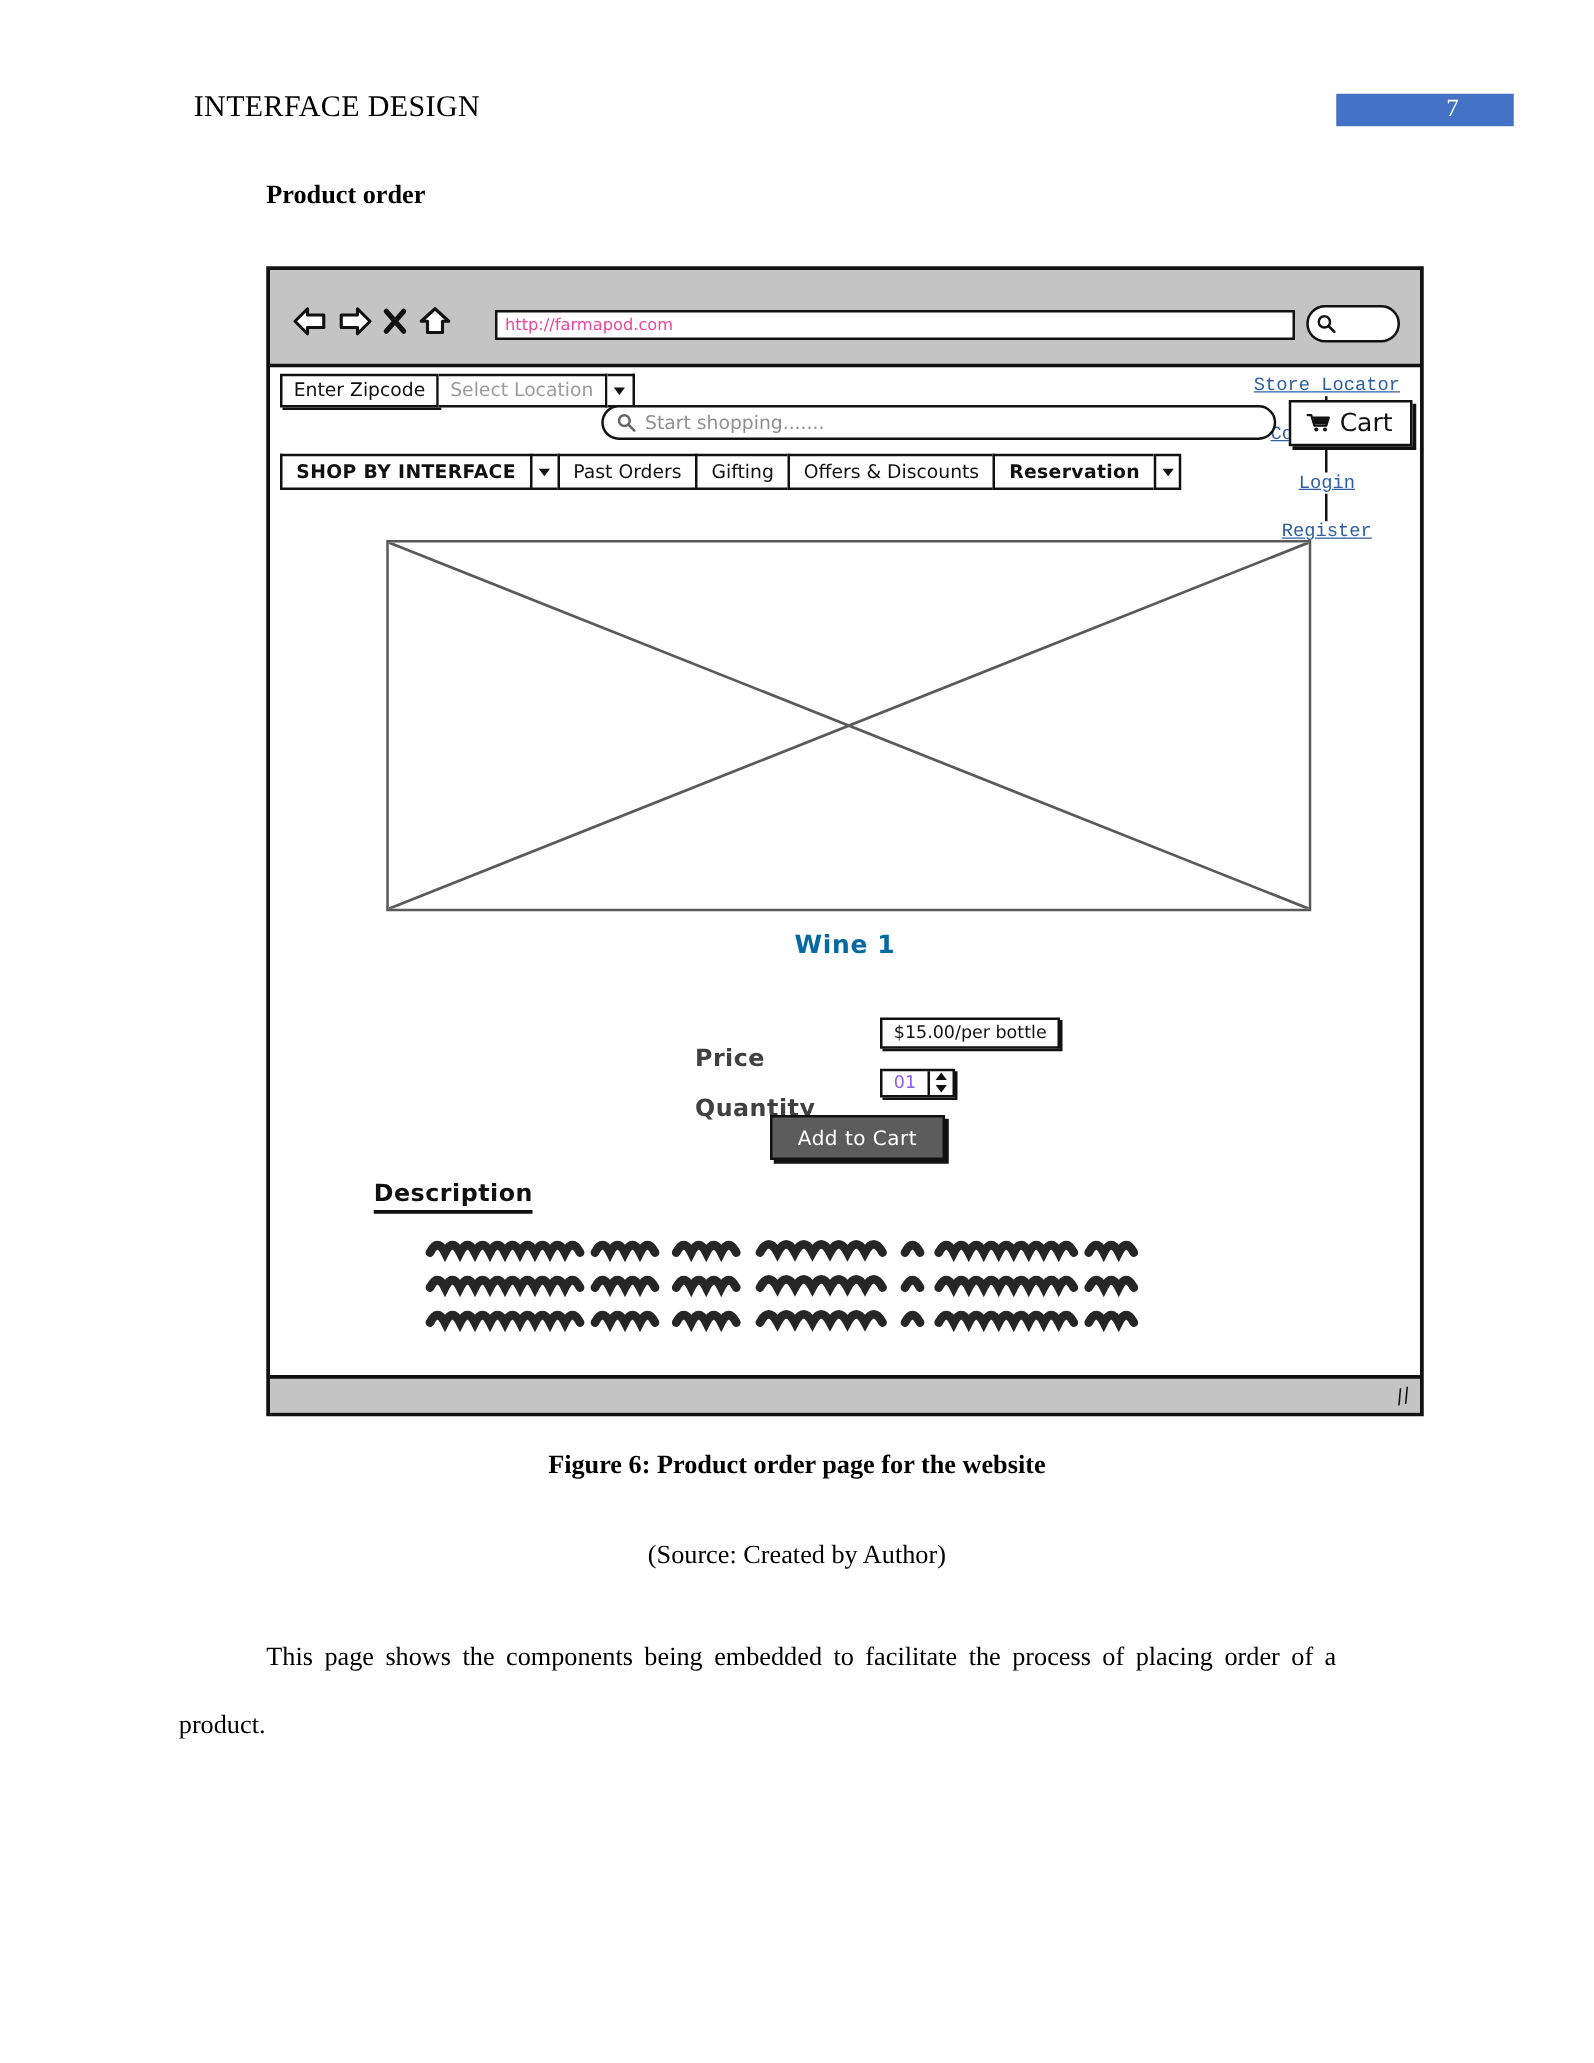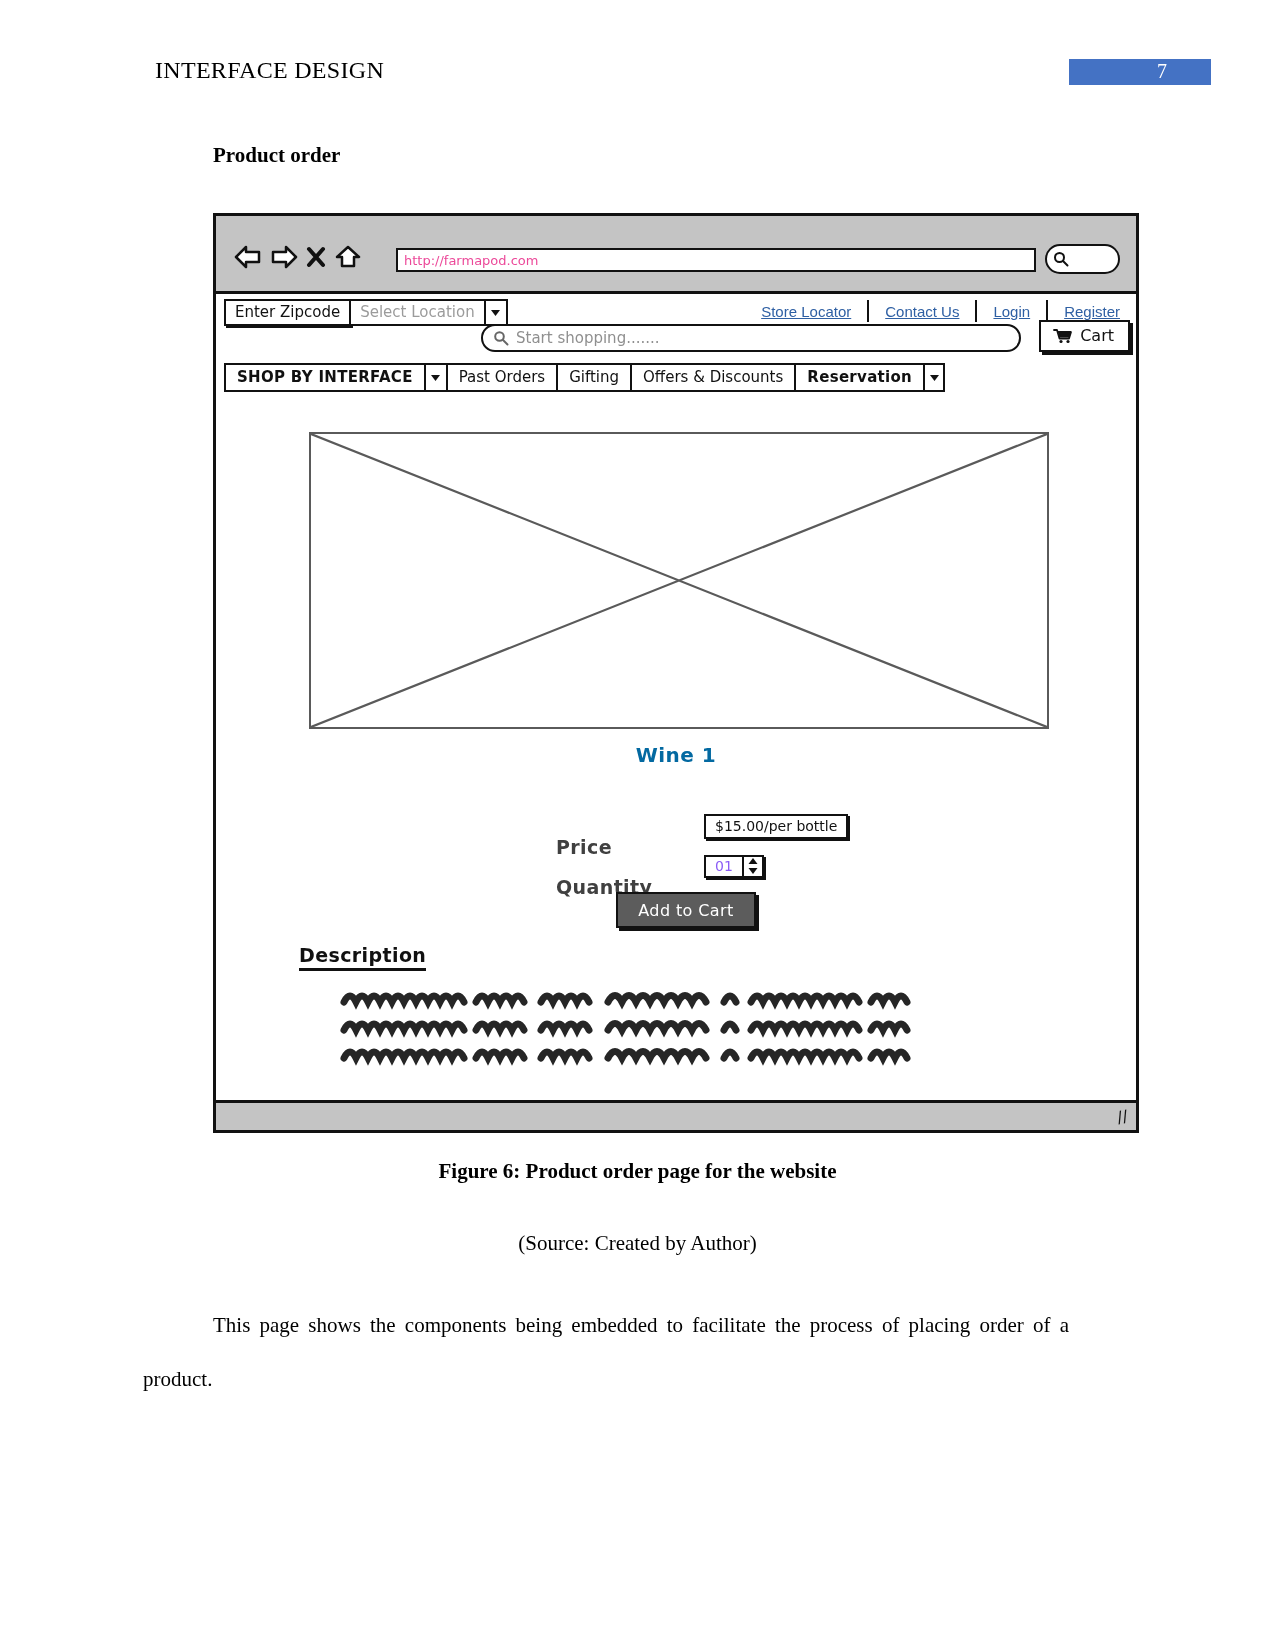--- a/index.html
+++ b/index.html
@@ -7,21 +7,21 @@
   body {
     width:1275px; height:1650px;
     background:#ffffff;
     font-family:"Liberation Serif", serif;
     position:relative;
     overflow:hidden;
   }
 
   
   .doc-header {
-    position:absolute; left:0; top:0; width:1275px; height:100px;
+    position:absolute; left:0; top:16px; width:1275px; height:100px;
   }
   .doc-header-title {
     position:absolute; left:155px; top:57px;
     font-size:24px; color:#000; letter-spacing:.3px;
     font-family:"Liberation Serif", serif;
   }
   .page-num-box {
     position:absolute; left:1069px; top:59px; width:142px; height:26px;
     background:#4472C4;
   }
@@ -106,22 +106,23 @@
     font-family:"DejaVu Sans", sans-serif;
     white-space:nowrap;
   }
   .loc-caret {
     border:2px solid #111; border-left:none; background:#ffffff;
     width:22px; display:flex; align-items:center; justify-content:center;
   }
   .util-links {
     position:absolute; right:0px; top:6px;
     display:flex; align-items:center;
-    font-family:Liberation Sans, sans-serif;
+    font-family:Liberation Mono, monospace;
     font-size:15px;
+    flex-direction:column;
   }
   .util-links a {
     color:#2e5fa3; text-decoration:underline;
     padding:0 16px;
     white-space:nowrap;
   }
   .util-links .sep { width:2px; height:22px; background:#111; }
 
   .shop-search {
     position:absolute; left:265px; top:30px;
@@ -133,21 +134,21 @@
   .shop-search .ph {
     font-size:15px; color:#8f8f8f;
     font-family:"DejaVu Sans", sans-serif;
   }
   .cart-btn {
     position:absolute; right:6px; top:26px;
     border:2px solid #111; background:#ffffff;
     box-shadow:3px 3px 0 #111;
     padding:4px 14px 5px 12px;
     display:flex; align-items:center; gap:7px;
-    font-size:16px; color:#111;
+    font-size:20px; color:#111;
     font-family:"DejaVu Sans", sans-serif;
   }
 
   
   .cat-nav {
     position:absolute; left:8px; top:147px;
     display:flex; align-items:stretch;
   }
   .cat-item {
     border:2px solid #111; border-right:none; background:#ffffff;

